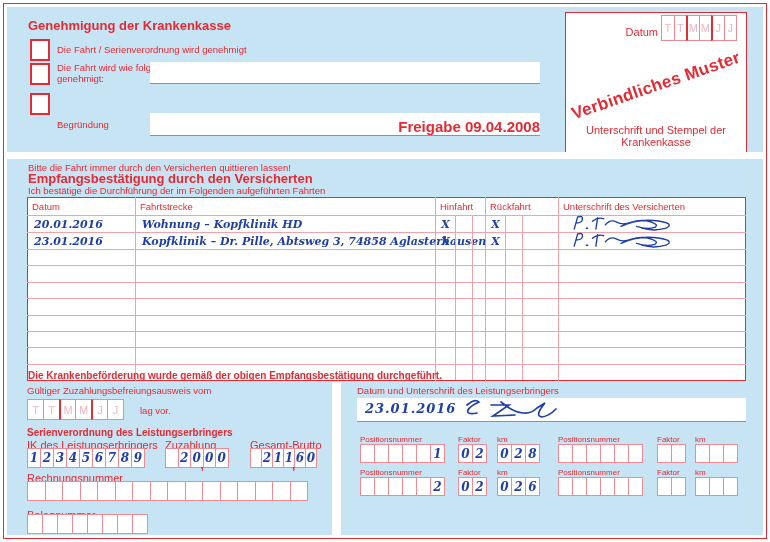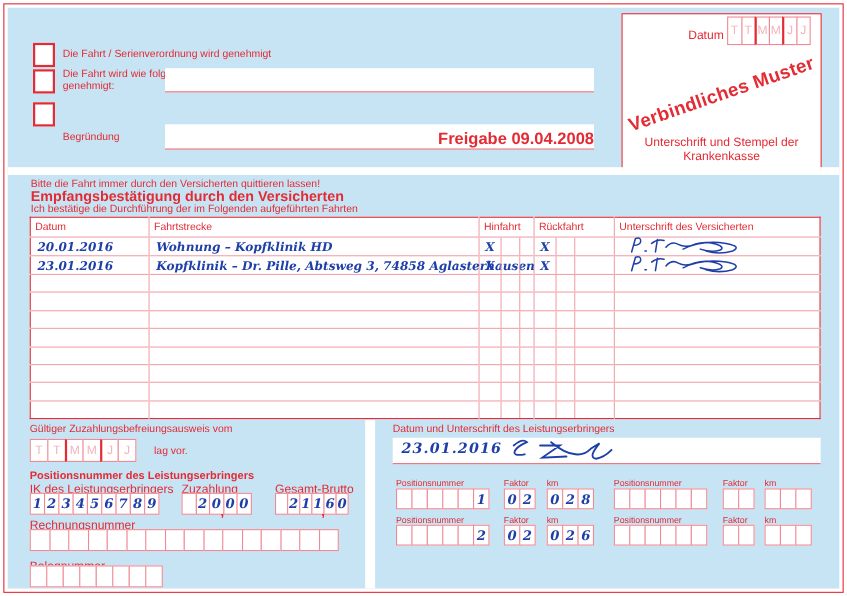--- a/index.html
+++ b/index.html
@@ -47,20 +47,21 @@
   .wm{position:absolute;left:50%;top:52%;transform:translate(-50%,-50%) rotate(-19deg);
       font-size:17px;font-weight:bold;color:#e42a33;white-space:nowrap;letter-spacing:.3px;}
 </style>
 </head>
 <body>
 
 <div class="page">
   <div class="frame"></div>
   <div class="content">
 
+    <div class="abs t-title" style="left:21px;top:11px;">Genehmigung der Krankenkasse</div>
 
     <div class="cb" style="left:23px;top:32px;"></div>
     <div class="abs t-label" style="left:50px;top:37px;text-align:right;">Die Fahrt / Serienverordnung wird genehmigt</div>
 
     <div class="cb" style="left:23px;top:56px;"></div>
     <div class="abs t-label" style="left:50px;top:55px;line-height:11px;">
       <span>Die Fahrt wird wie folgt</span><br>
       <span>genehmigt:</span>
     </div>
     <div class="field" style="left:143px;top:55px;width:390px;height:21px;"></div>
@@ -303,20 +304,21 @@
               <div class="subwrap">
                 <div class="xbox"></div>
                 <div class="xspare"></div>
               </div>
             </td>
             <td></td>
           </tr>
         </tbody>
     </table>
 
+    <div class="abs t-bold10" style="left:21px;top:363px;">Die Krankenbeförderung wurde gemäß der obigen Empfangsbestätigung durchgeführt.</div>
 
     <div class="divider-v"></div>
 
     <div class="abs t-label" style="left:20px;top:378px;">Gültiger Zuzahlungsbefreiungsausweis vom</div>
     <div class="datecells" style="left:20px;top:392px;height:21px;">
         <div class="cell" style="width: 17px;">
           <span class="pale">T</span>
         </div>
         <div class="cell" style="width: 17px;">
           <span class="pale">T</span>
@@ -329,21 +331,21 @@
         </div>
         <div class="cell pair-sep" style="width: 17px;">
           <span class="pale">J</span>
         </div>
         <div class="cell" style="width: 17px;">
           <span class="pale">J</span>
         </div>
       </div>
     <div class="abs t-label" style="left:133px;top:398px;">lag vor.</div>
 
-    <div class="abs t-bold10" style="left:20px;top:420px;">Positionsnummer des Leistungserbringers</div>
+    <div class="abs t-bold10" style="left:20px;top:420px;">Serienverordnung des Leistungserbringers</div>
 
     <div class="abs t-small" style="left:20px;top:432px;">IK des Leistungserbringers</div>
     <div class="abs t-small" style="left:158px;top:432px;">Zuzahlung</div>
     <div class="abs t-small" style="left:243px;top:432px;">Gesamt-Brutto</div>
     <div class="cellrow" style="left:20px;top:441px;">
         <div class="cell" style="width: 14px;">
           <span class="hand hand-digit">1</span>
         </div>
         <div class="cell" style="width: 14px;">
           <span class="hand hand-digit">2</span>

